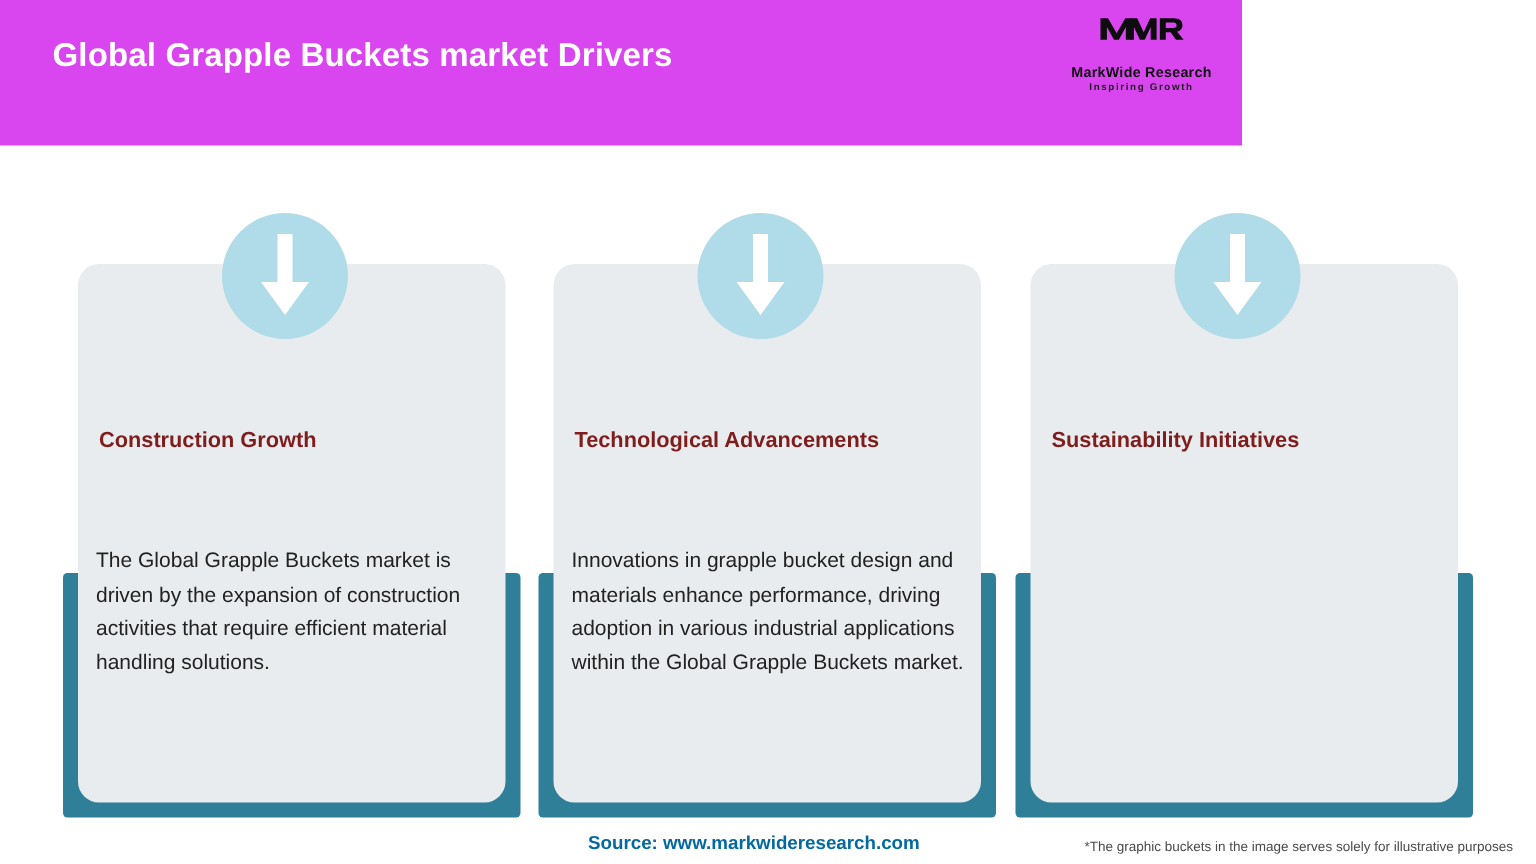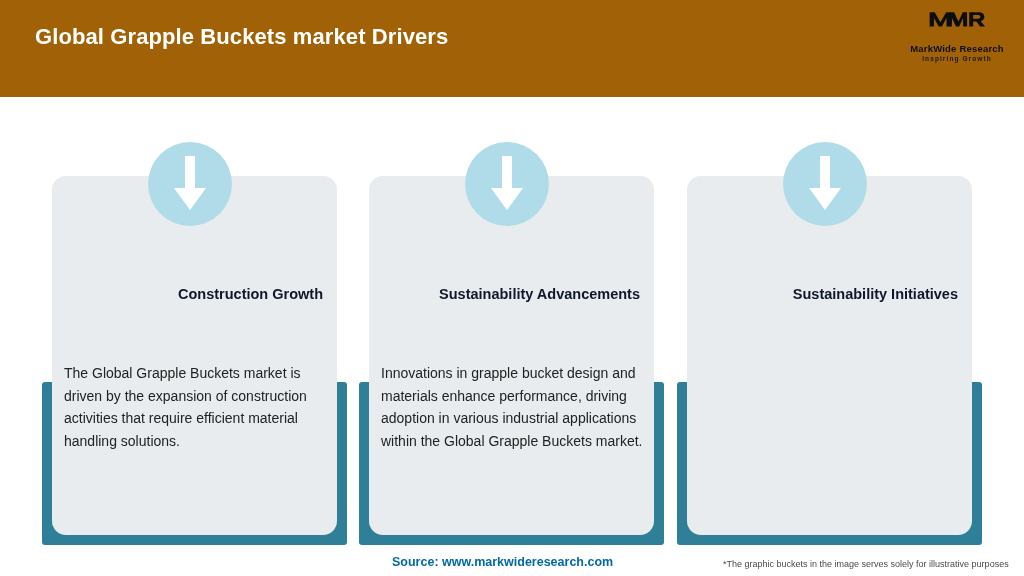--- a/index.html
+++ b/index.html
@@ -13,23 +13,23 @@
     font-family: "Liberation Sans", sans-serif;
     overflow: hidden;
     position: relative;
   }
 
   
   .header {
     position: absolute;
     left: 0;
     top: 0;
-    width: 1024px;
+    width: 828px;
     height: 97px;
-    background: #a16207;
+    background: #d946ef;
   }
   .header-title {
     position: absolute;
     left: 35px;
     top: 24px;
     font-size: 22px;
     font-weight: bold;
     color: #ffffff;
     letter-spacing: 0.1px;
     white-space: nowrap;
@@ -107,24 +107,24 @@
     height: 359px;
     background: #e8ecee;
     border-radius: 14px;
   }
 
   .card-title {
     position: absolute;
     left: 14px;
     top: 110px;
     width: 257px;
-    text-align: right;
+    text-align: left;
     font-size: 14.5px;
     font-weight: bold;
-    color: #0f172a;
+    color: #7f1d1d;
     line-height: 1.2;
   }
   .card-body {
     position: absolute;
     left: 12px;
     top: 186px;
     width: 263px;
     font-size: 14px;
     color: #222222;
     line-height: 1.62;
@@ -197,21 +197,21 @@
     <div class="card-badge">
       <svg viewBox="0 0 36 56" xmlns="http://www.w3.org/2000/svg">
         <path d="M13 0 L23 0 L23 32 L34 32 L18 54 L2 32 L13 32 Z" fill="#ffffff"></path>
       </svg>
     </div>
   </div>
 
   <div class="card-group c1">
     <div class="card-frame"></div>
     <div class="card-panel">
-      <div class="card-title">Sustainability Advancements</div>
+      <div class="card-title">Technological Advancements</div>
       <div class="card-body">Innovations in grapple bucket design and materials enhance performance, driving adoption in various industrial applications within the Global Grapple Buckets market.</div>
     </div>
     <div class="card-badge">
       <svg viewBox="0 0 36 56" xmlns="http://www.w3.org/2000/svg">
         <path d="M13 0 L23 0 L23 32 L34 32 L18 54 L2 32 L13 32 Z" fill="#ffffff"></path>
       </svg>
     </div>
   </div>
 
   <div class="card-group c2">

